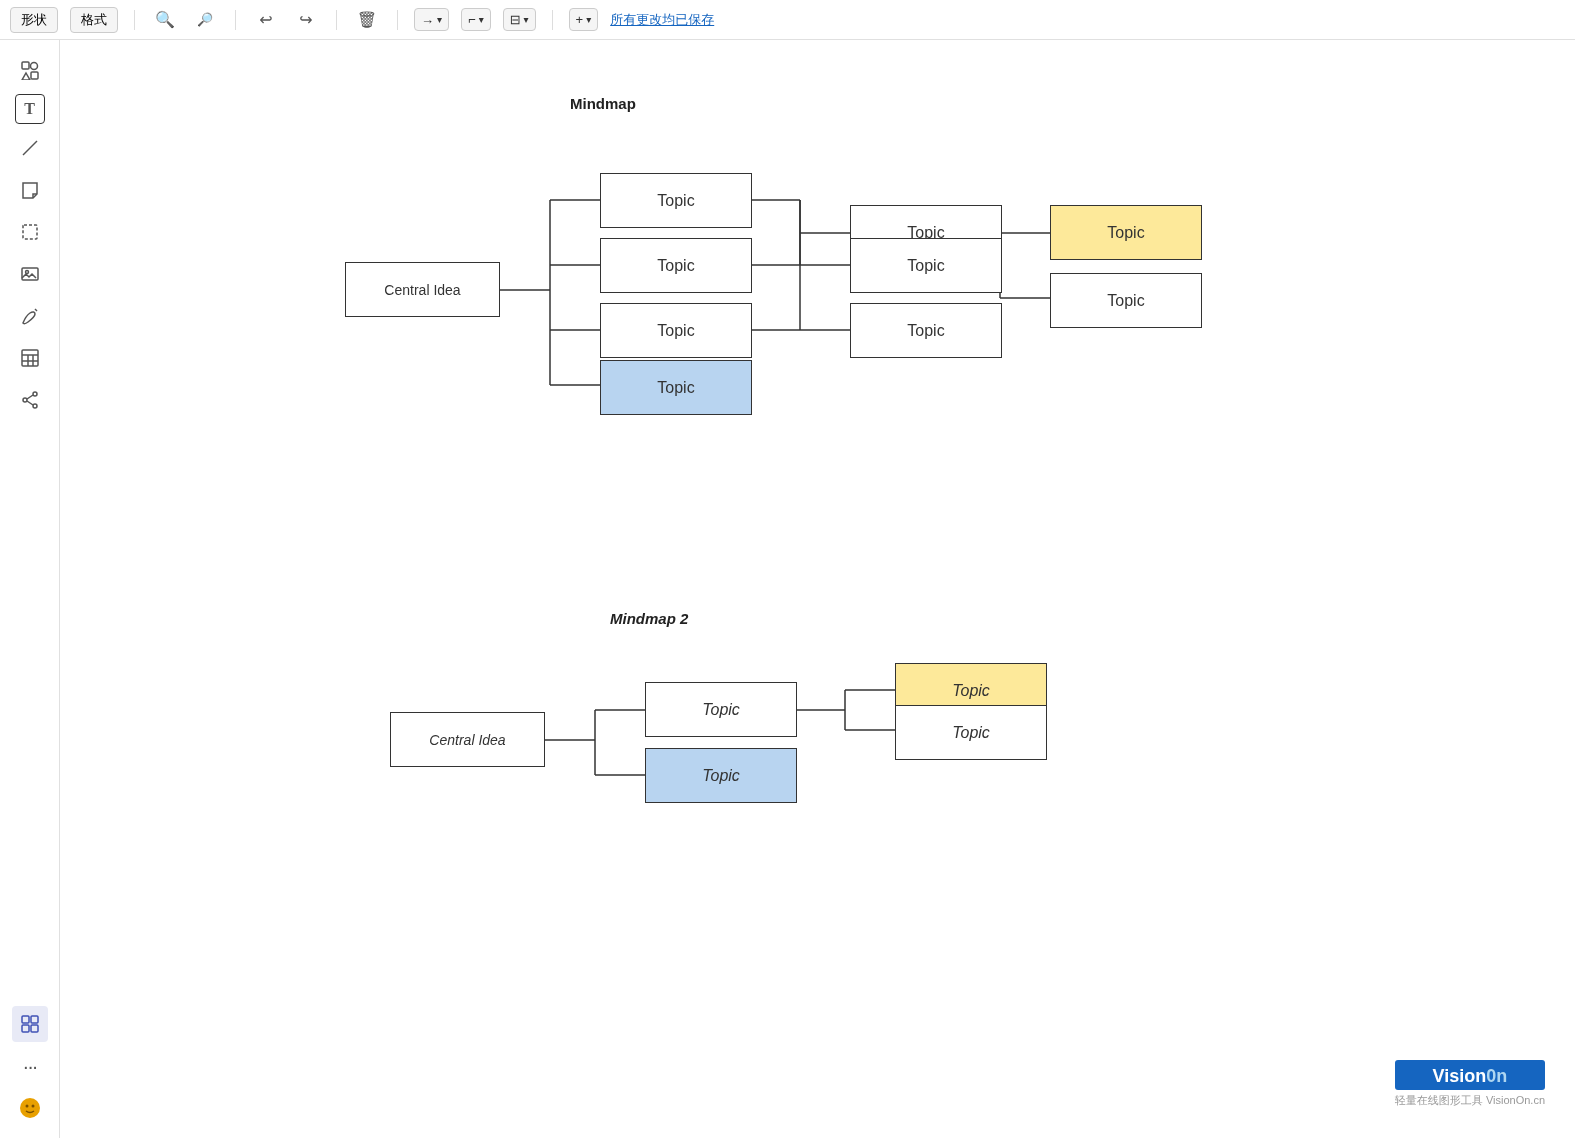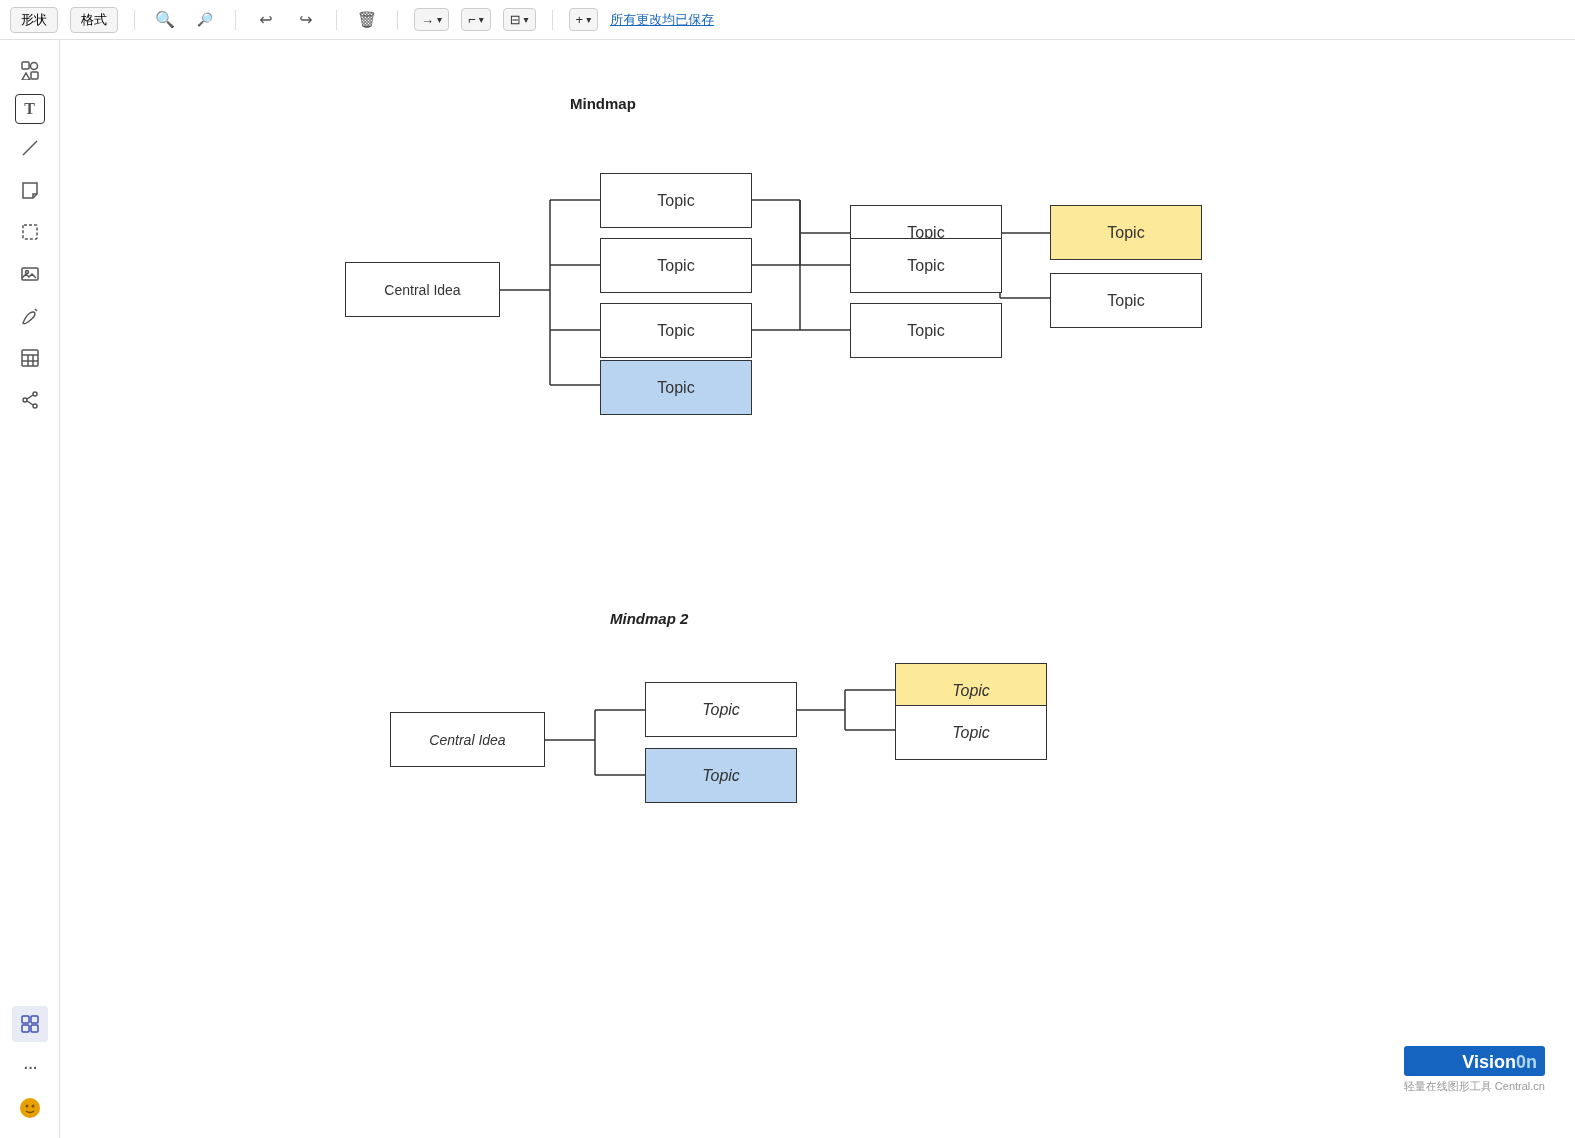--- a/index.html
+++ b/index.html
@@ -138,23 +138,23 @@
     .mindmap-svg {
       position: absolute;
       top: 0;
       left: 0;
       pointer-events: none;
     }
 
     
     #watermark {
       position: absolute;
-      bottom: 44px;
+      bottom: 30px;
       right: 30px;
-      text-align: right;
+      text-align: center;
     }
     .watermark-logo {
       font-size: 22px;
       font-weight: bold;
       color: #1565c0;
       background: #1565c0;
       color: white;
       padding: 2px 8px;
       border-radius: 3px;
     }
@@ -383,16 +383,16 @@
     </div>
     <div class="node-box" style="left:505px; top:95px; width:152px; height:55px;">
       <span>Topic</span>
     </div>
   </div>
 
   <div id="watermark">
     <div class="watermark-logo">
       <span style="color:#fff; font-size:18px; font-weight:bold;">Vision</span><span style="color:#aed6f1; font-size:18px; font-weight:bold;">0n</span>
     </div>
-    <div class="watermark-sub">轻量在线图形工具 Central.cn</div>
+    <div class="watermark-sub">轻量在线图形工具 VisionOn.cn</div>
   </div>
 
 </div>
 
 </body></html>

